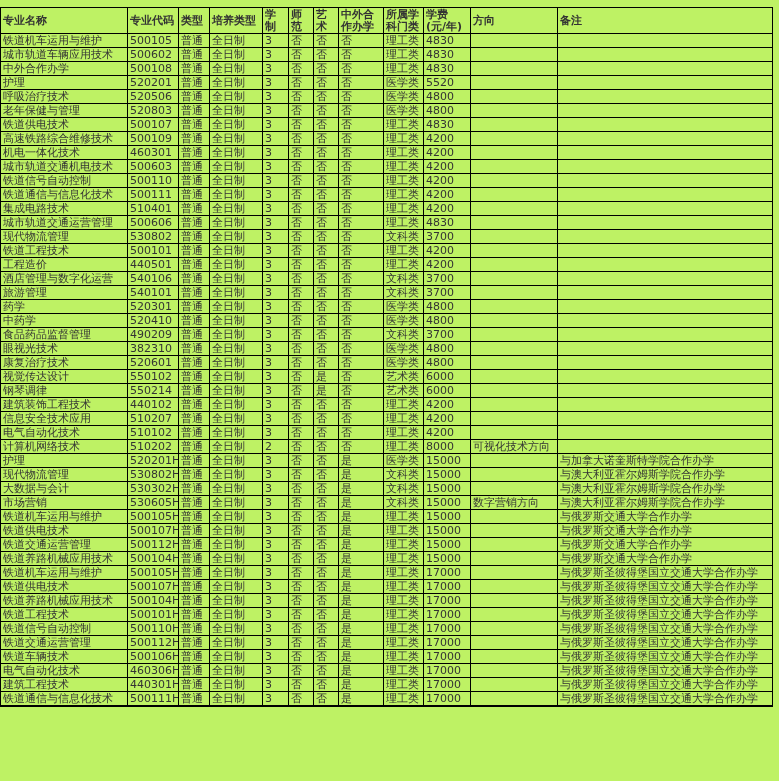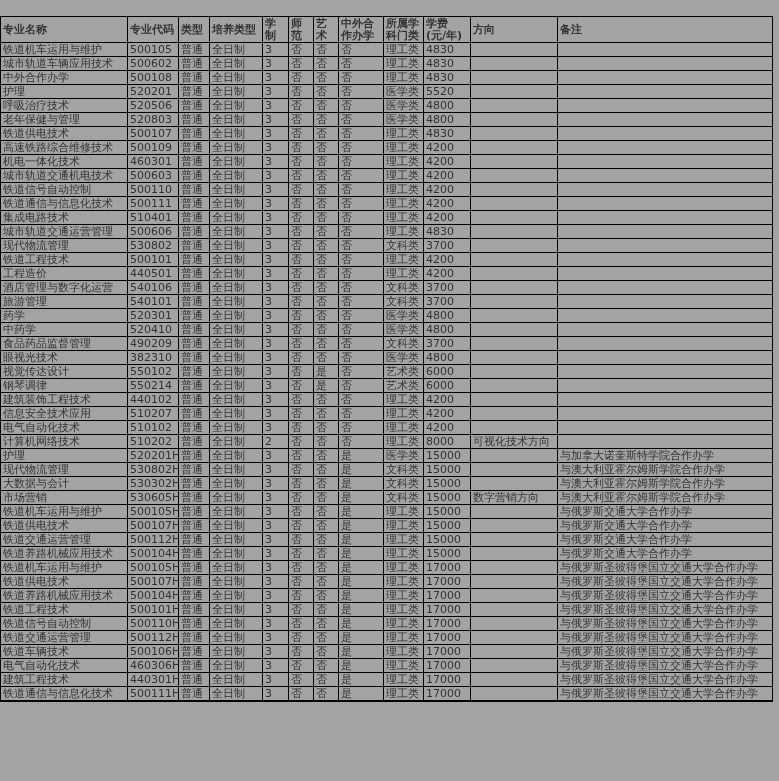--- a/index.html
+++ b/index.html
@@ -4,24 +4,24 @@
 <style>
   html, body {
     margin: 0;
     padding: 0;
     background: #ffffff;
     font-family: "DejaVu Sans", "Liberation Sans", sans-serif;
   }
   .sheet {
     width: 779px;
     height: 781px;
-    background: #a3a3a3;
+    background: #bef264;
     overflow: hidden;
     box-sizing: border-box;
-    padding-top: 16px;
+    padding-top: 7px;
   }
   table.majors {
     border-collapse: collapse;
     table-layout: fixed;
     width: 772px;
     color: #333333;
     font-size: 11px;
   }
   table.majors th, table.majors td {
     border: 1px solid #000000;
@@ -399,20 +399,34 @@
           <td>3</td>
           <td>否</td>
           <td>否</td>
           <td>否</td>
           <td>医学类</td>
           <td>4800</td>
           <td></td>
           <td></td>
         </tr>
         <tr>
+          <td>康复治疗技术</td>
+          <td>520601</td>
+          <td>普通</td>
+          <td>全日制</td>
+          <td>3</td>
+          <td>否</td>
+          <td>否</td>
+          <td>否</td>
+          <td>医学类</td>
+          <td>4800</td>
+          <td></td>
+          <td></td>
+        </tr>
+        <tr>
           <td>视觉传达设计</td>
           <td>550102</td>
           <td>普通</td>
           <td>全日制</td>
           <td>3</td>
           <td>否</td>
           <td>是</td>
           <td>否</td>
           <td>艺术类</td>
           <td>6000</td>

